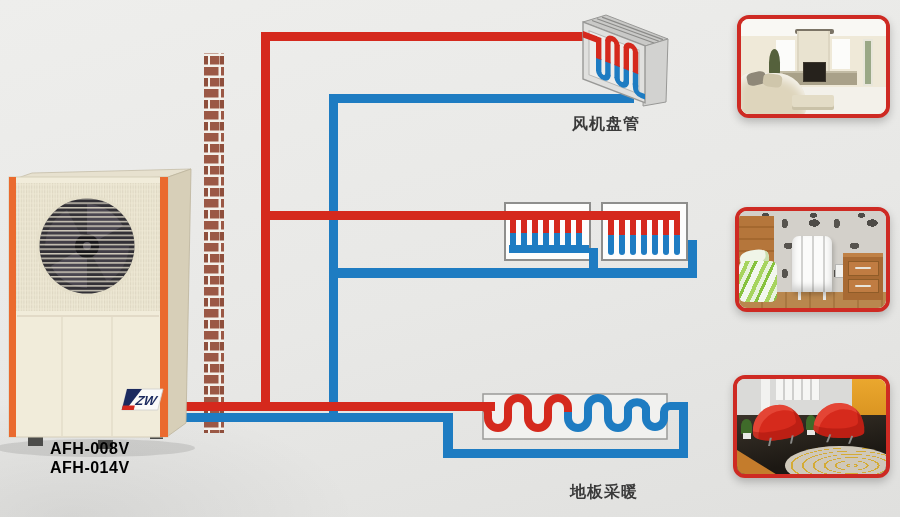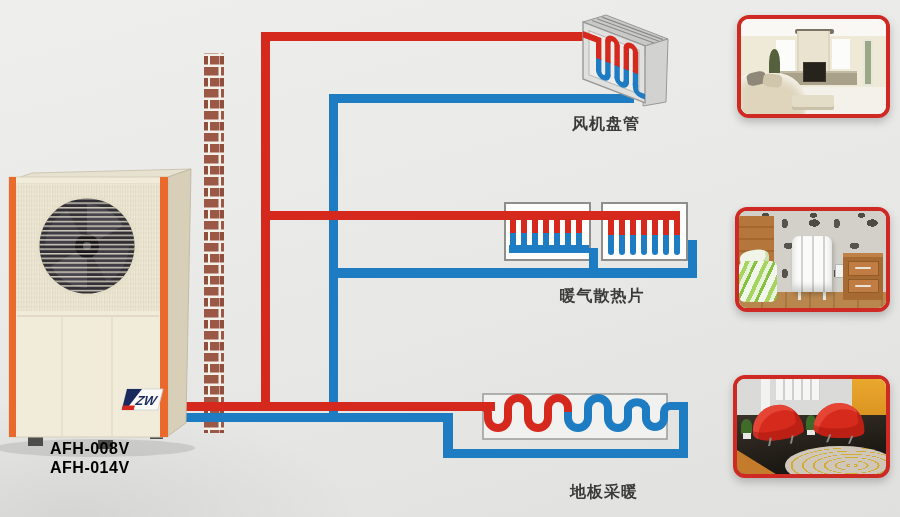--- a/index.html
+++ b/index.html
@@ -268,21 +268,20 @@
     </g>
   </g>
 </svg>
 
 <div class="models">
   <div>AFH-008V</div>
   <div>AFH-014V</div>
 </div>
 
 <div class="lbl" style="left:556px;top:114px;width:100px;">风机盘管</div>
-<div class="lbl" style="left:543px;top:286px;width:118px;">暖气散热片</div>
 <div class="lbl" style="left:554px;top:482px;width:100px;">地板采暖</div>
 
 <div class="photo" id="photo1">
   <div class="p1-wall"></div>
   <div class="p1-ceiling"></div>
   <div class="p1-vent"></div>
   <div class="p1-floor"></div>
   <div class="p1-chimney"></div>
   <div class="p1-window-l"></div>
   <div class="p1-window-r"></div>

